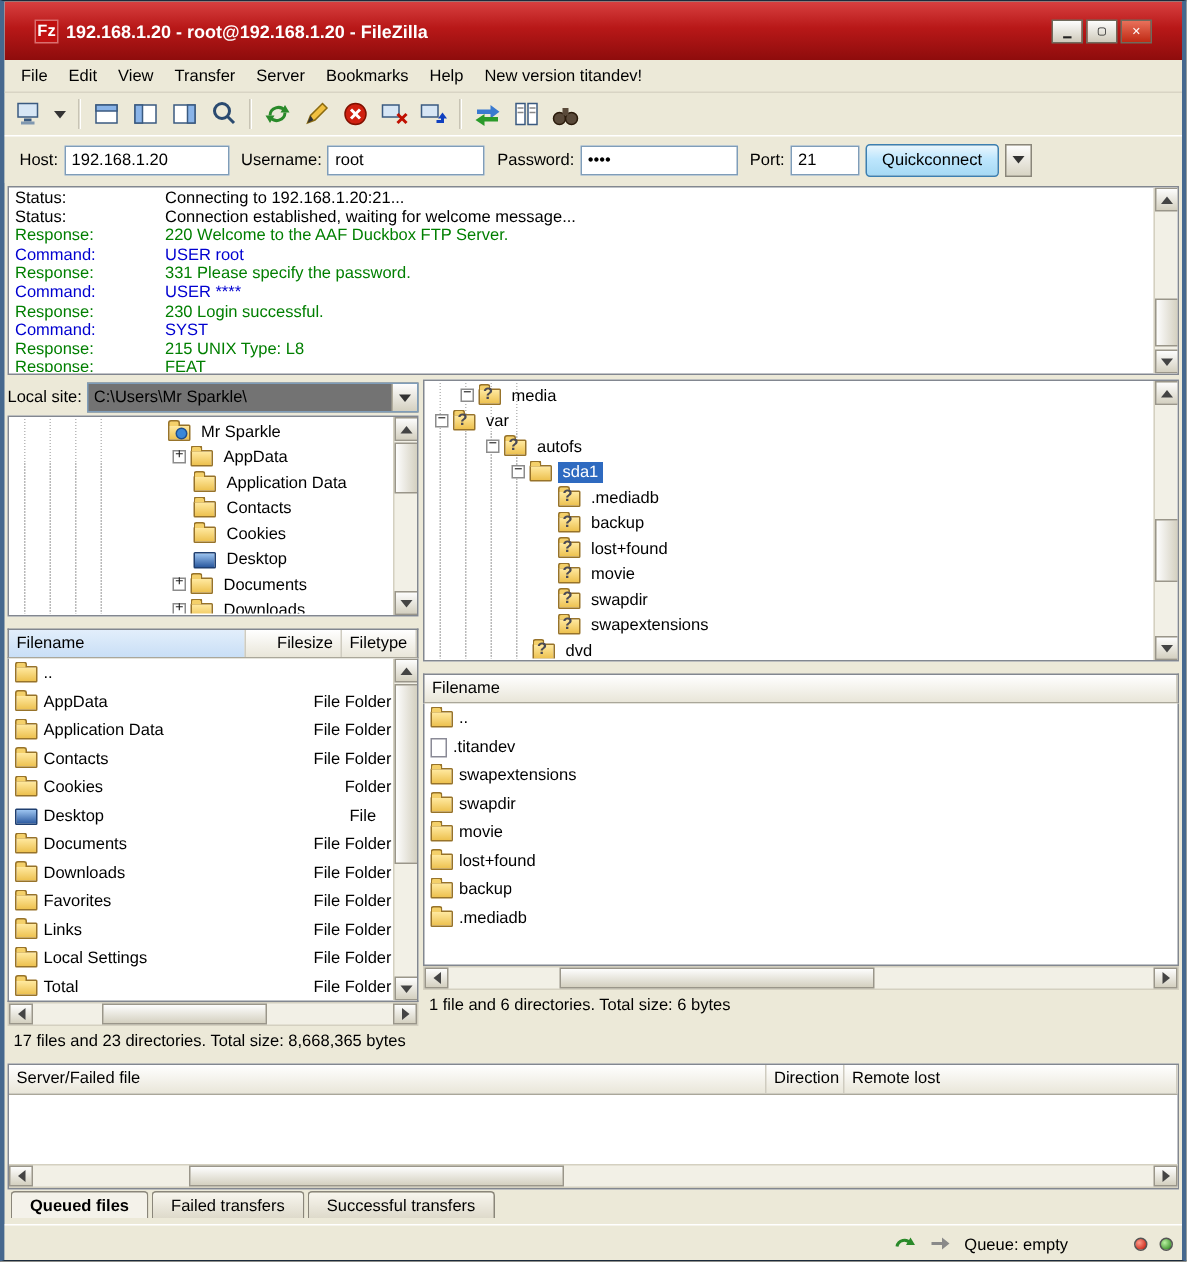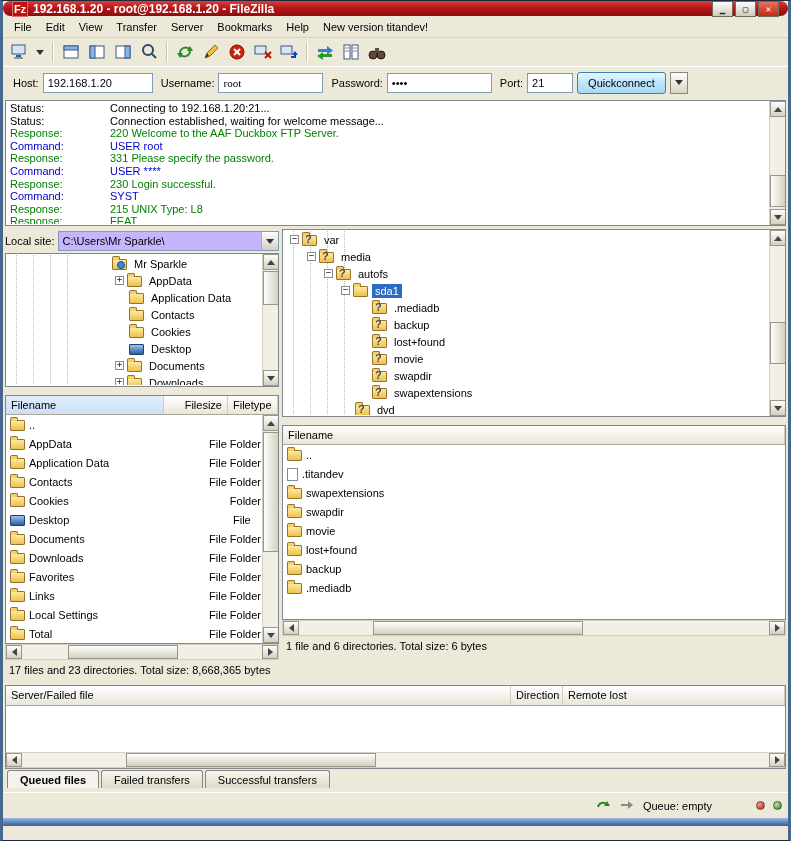--- a/index.html
+++ b/index.html
@@ -1,22 +1,22 @@
 <!DOCTYPE html>
 <html><head>
 <meta charset="utf-8">
 <style>
   * { box-sizing: border-box; margin: 0; padding: 0; }
   body { font-family: "Liberation Sans", sans-serif; font-size: 11px; background:#555; }
   .window { position:relative; width:791px; height:841px; background:#ece9d8;
             border:1px solid #1c2a3a; border-left:3px solid #46688e; border-right:3px solid #46688e;
             overflow:hidden; }
   
-  .titlebar { height:15px; background:linear-gradient(180deg,#d84040 0%,#b81818 45%,#8e0c0c 100%);
-              display:flex; align-items:center; padding:0 9px; color:#fff;border-radius:11px; }
+  .titlebar { height:39px; background:linear-gradient(180deg,#d84040 0%,#b81818 45%,#8e0c0c 100%);
+              display:flex; align-items:center; padding:0 20px; color:#fff; }
   .appicon { width:16px; height:16px; background:#c01010; border:1px solid #ffffff66; color:#fff;
              font:bold 11px "Liberation Sans",sans-serif; display:flex; align-items:center; justify-content:center; margin-right:5px; }
   .title-text { font:bold 12px "Liberation Sans",sans-serif; flex:1; white-space:nowrap; overflow:hidden; }
   .winbtns { display:flex; gap:2px; }
   .wbtn { width:21px; height:16px; background:linear-gradient(#fdfdfd,#cfcabb); border:1px solid #6f6a5c;
           display:flex; align-items:center; justify-content:center; font:bold 9px "DejaVu Sans Mono",monospace; color:#222; }
   .wbtn.close { background:linear-gradient(#e8705a,#c02a14); color:#fff; }
   
   .menubar { height:22px; display:flex; align-items:center; padding:0 4px; background:#ece9d8; border-bottom:1px solid #d8d4c4;}
   .mitem { padding:3px 7px; cursor:default; }
@@ -54,21 +54,21 @@
   .hbtn.left { left:0; } .hbtn.right { right:0; }
   .hbtn.left::before { content:""; border-top:4px solid transparent; border-bottom:4px solid transparent; border-right:5px solid #444; }
   .hbtn.right::before { content:""; border-top:4px solid transparent; border-bottom:4px solid transparent; border-left:5px solid #444; }
   .hthumb { position:absolute; top:0; height:14px; background:linear-gradient(#fdfdfd,#d4d0c0); border:1px solid #9a968a; }
   
   .mainsplit { display:flex; height:456px; padding:1px 2px; gap:3px; }
   .pane { display:flex; flex-direction:column; }
   .pane.left { width:274px; }
   .pane.right { flex:1; }
   .sitebar { height:24px; display:flex; align-items:center; gap:3px; padding:1px 0; }
-  .combo { flex:1; height:20px; border:1px solid #7f9db9; background:#c4b5fd; display:flex; align-items:center; }
+  .combo { flex:1; height:20px; border:1px solid #7f9db9; background:#737373; display:flex; align-items:center; }
   .combo input { flex:1; border:0; outline:0; padding:2px 4px; font:11px "Liberation Sans",sans-serif; background:transparent; }
   .combo .cbtn { width:17px; height:18px; background:linear-gradient(#fdfdfd,#d4d0c0); border-left:1px solid #b0ac9c;
                  display:flex; align-items:center; justify-content:center; }
   .treebox { position:relative; background:#fff; border:1px solid #828790; overflow:hidden; }
   .treebox.local { height:134px; }
   .treebox.remote { height:188px; }
   .treeinner { position:absolute; inset:1px 17px 1px 1px; overflow:hidden;
      background-image:
        repeating-linear-gradient(to bottom,#b9b9b9 0 1px,transparent 1px 2px),
        repeating-linear-gradient(to bottom,#b9b9b9 0 1px,transparent 1px 2px),
@@ -255,21 +255,21 @@
           <circle cx="14" cy="13" r="4" fill="#5a4a3a" stroke="#2a1a0a"></circle>
           <rect x="8" y="6" width="4" height="5" fill="#5a4a3a"></rect>
         </svg>
     </span>
   </div>
 
   <div class="quickbar">
     <span class="qlabel">Host:</span>
     <input class="qinput" style="width: 110px;" value="192.168.1.20">
     <span class="qlabel">Username:</span>
-    <input class="qinput" style="width: 105px; font-family: Liberation Serif, serif;" value="root">
+    <input class="qinput" style="width: 105px;" value="root">
     <span class="qlabel">Password:</span>
     <input class="qinput" style="width: 105px;" value="••••">
     <span class="qlabel">Port:</span>
     <input class="qinput" style="width: 46px;" value="21">
     <button class="qc-btn">Quickconnect</button>
     <span class="qc-drop">
         <span class="darr"></span>
       </span>
   </div>
 
@@ -469,29 +469,29 @@
         <span class="hthumb" style="left:62px;width:110px"></span>
         <span class="hbtn right"></span>
       </div>
       <div class="statusline">17 files and 23 directories. Total size: 8,668,365 bytes</div>
     </div>
 
     <div class="pane right">
       <div class="treebox remote">
         <div class="treeinner">
 
-        <div class="trow lvl-1 icon-folder-q exp-minus">
+        <div class="trow lvl-2 icon-folder-q exp-minus">
+              <span class="exp"></span>
+              <span class="ficon"></span>
+              <span class="tlabel">media</span>
+            </div>
+            <div class="trow lvl-1 icon-folder-q exp-minus">
               <span class="exp"></span>
               <span class="ficon"></span>
               <span class="tlabel">var</span>
-            </div>
-            <div class="trow lvl-2 icon-folder-q exp-minus">
-              <span class="exp"></span>
-              <span class="ficon"></span>
-              <span class="tlabel">media</span>
             </div>
             <div class="trow lvl-3 icon-folder-q exp-minus">
               <span class="exp"></span>
               <span class="ficon"></span>
               <span class="tlabel">autofs</span>
             </div>
             <div class="trow lvl-4 icon-folder exp-minus sel">
               <span class="exp"></span>
               <span class="ficon"></span>
               <span class="tlabel">sda1</span>

